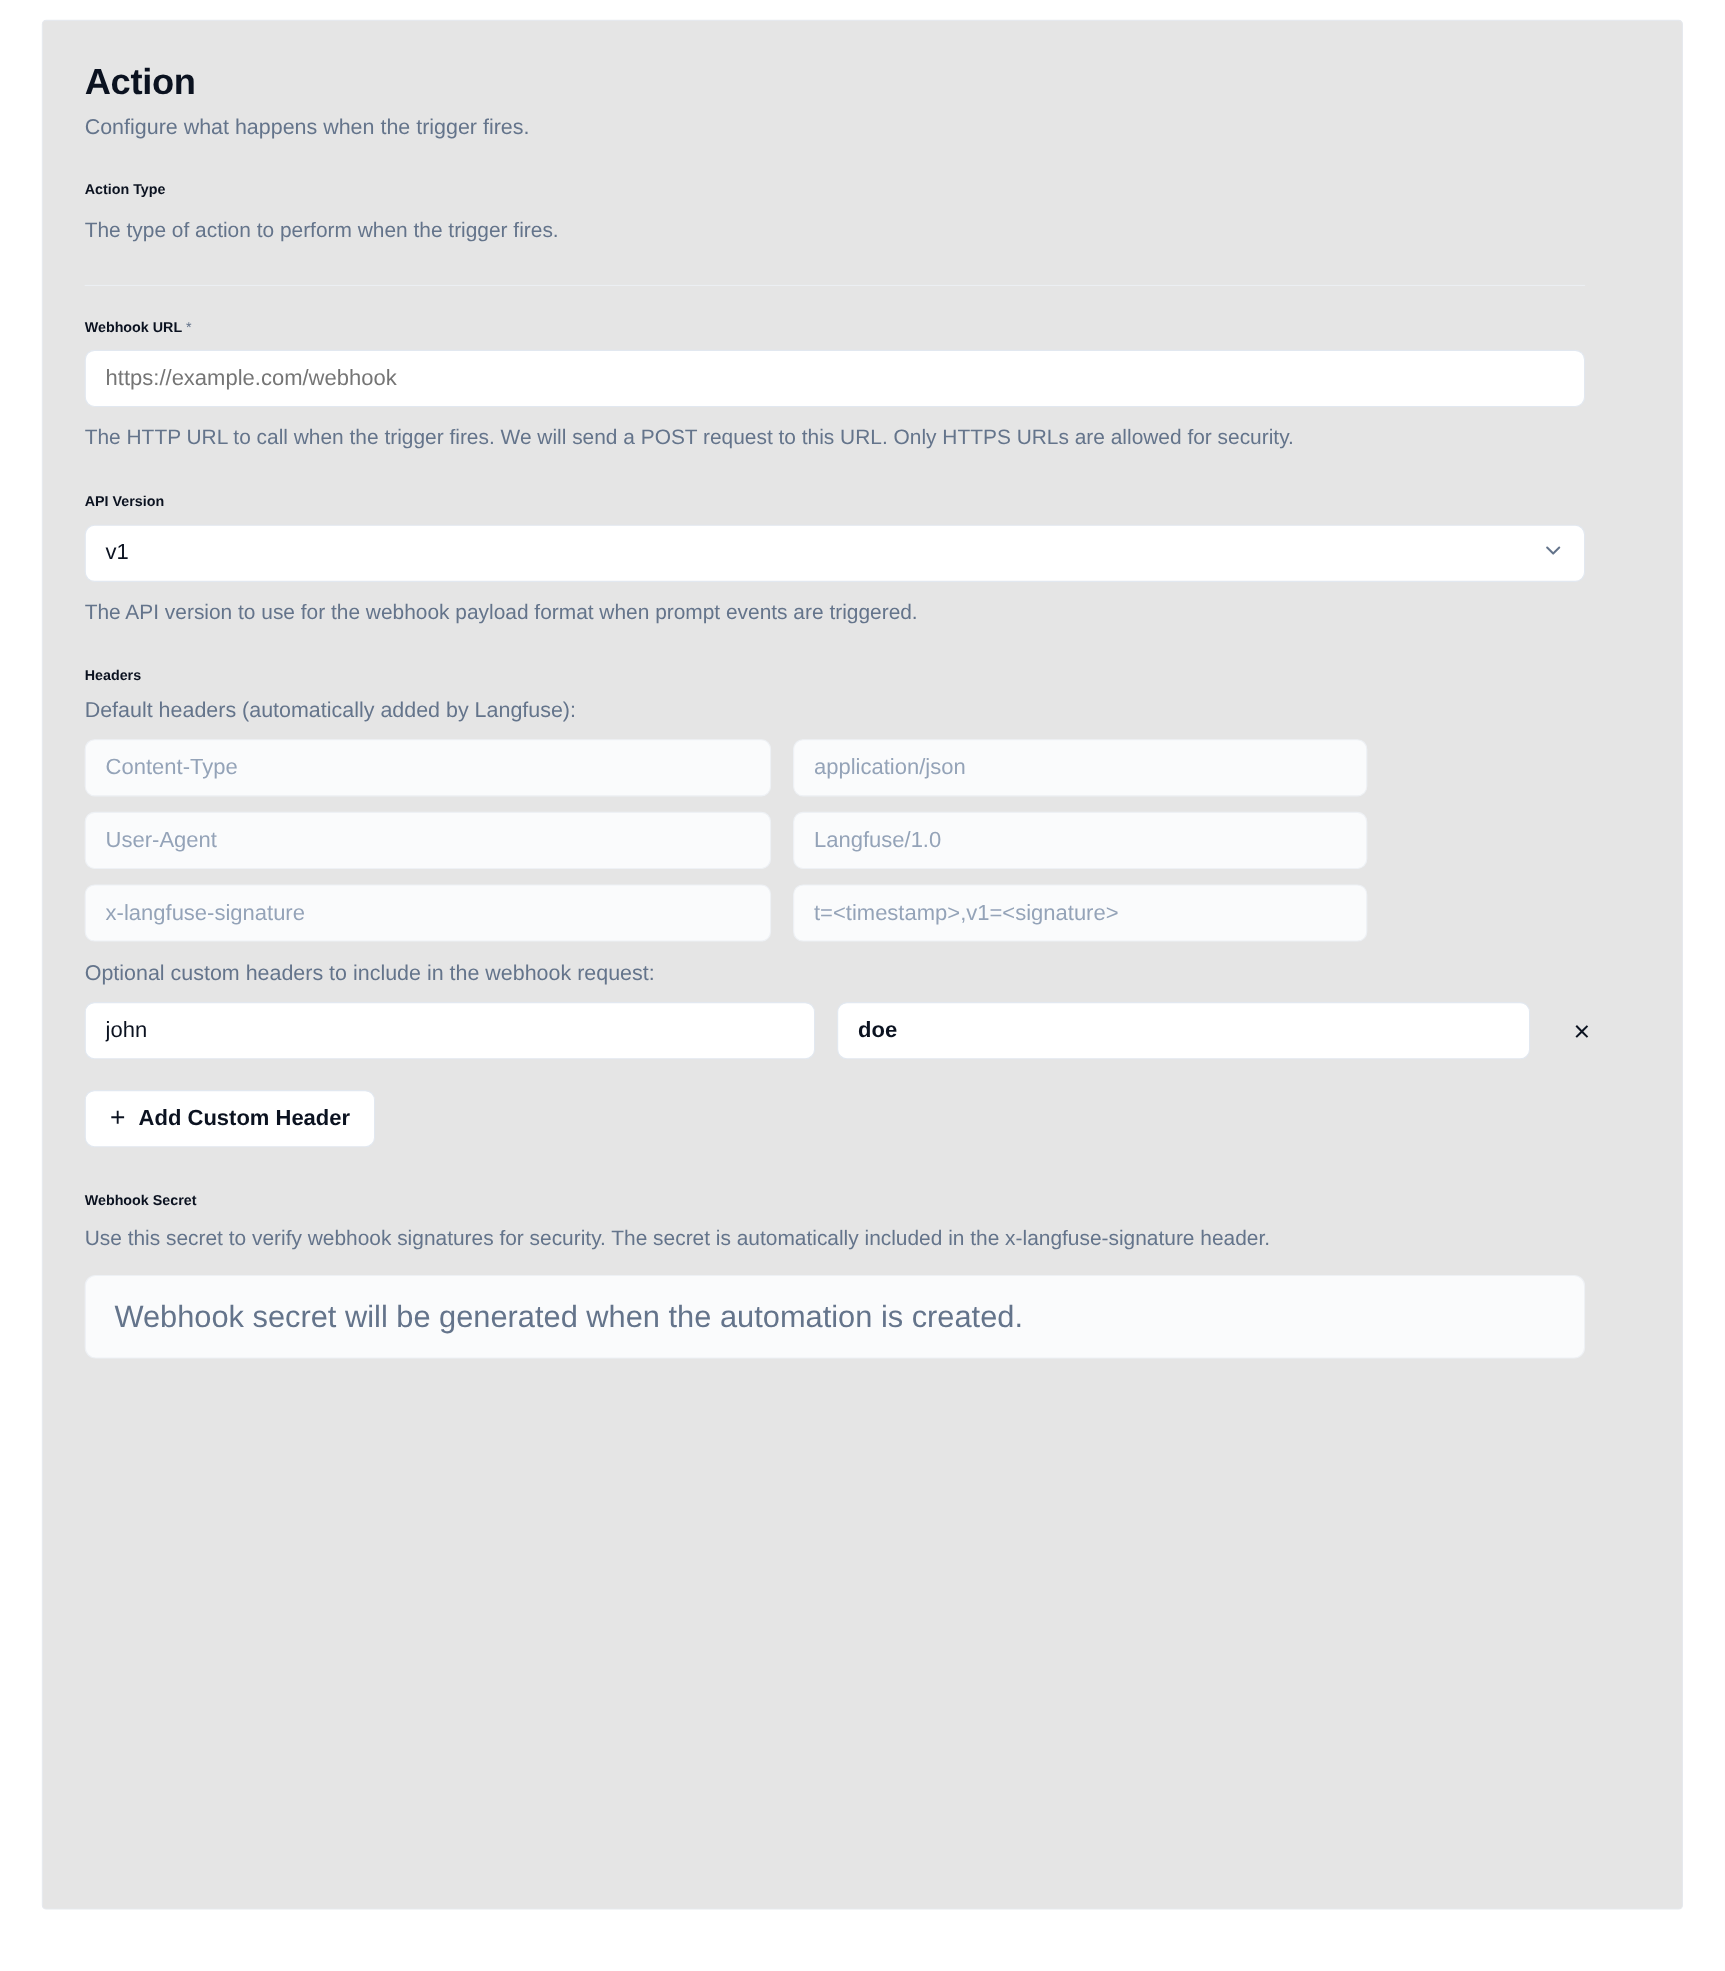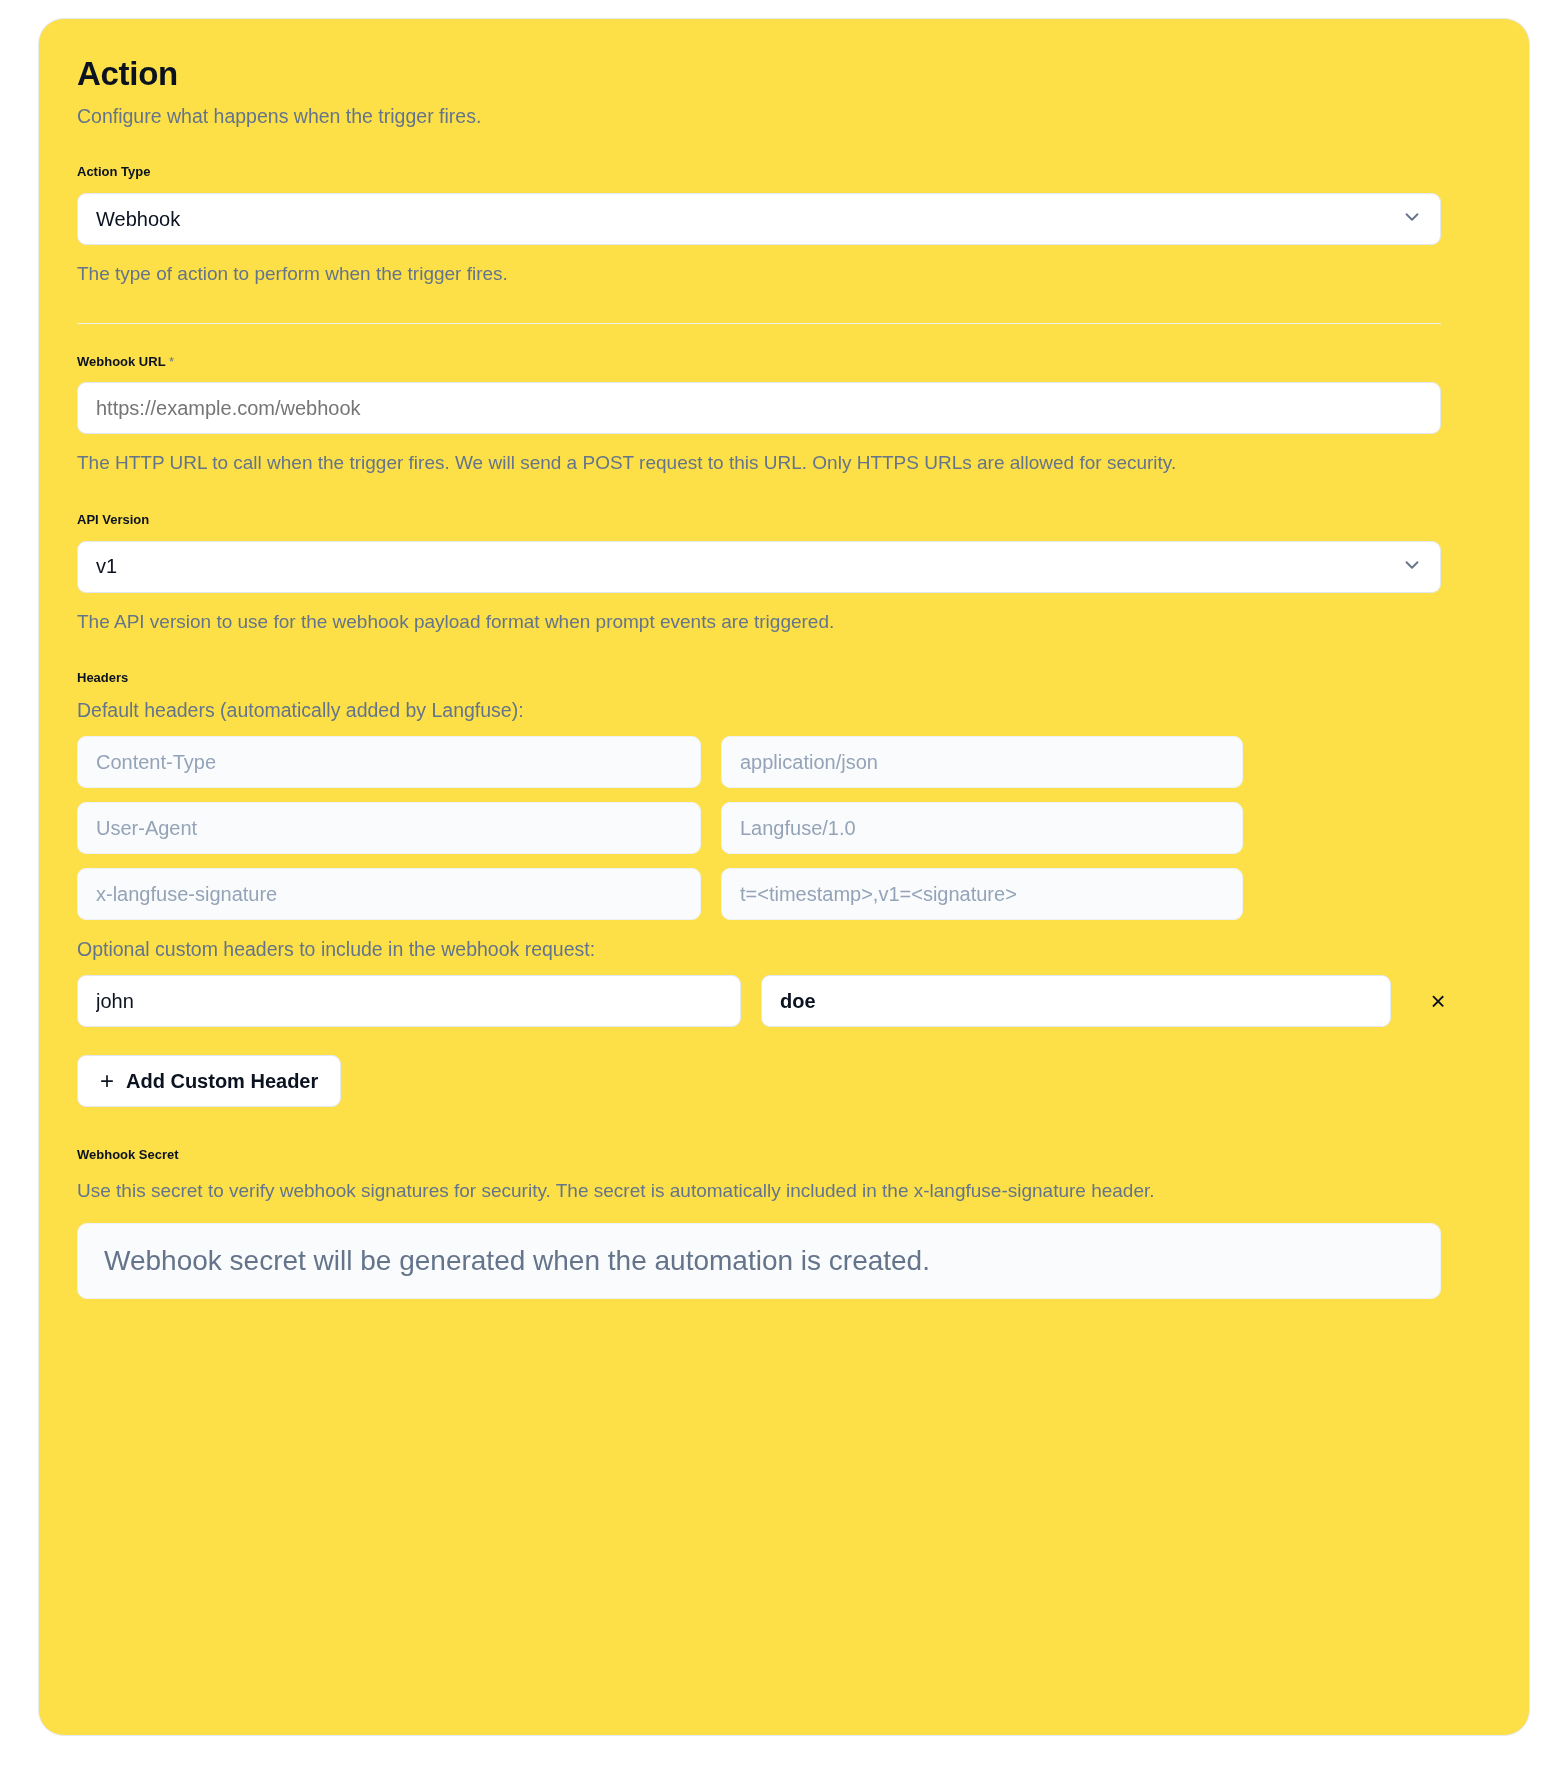--- a/index.html
+++ b/index.html
@@ -13,23 +13,23 @@
     width: 1568px;
     height: 1792px;
     position: relative;
   }
   .card {
     position: absolute;
     left: 38px;
     top: 18px;
     width: 1492px;
     min-height: 1718px;
-    background: #fde047;
+    background: #e5e5e5;
     border: 1px solid #e6e9ee;
-    border-radius: 26px;
+    border-radius: 4px;
     padding: 36px 38px 30px 38px;
   }
   .section-title {
     font-size: 33px;
     font-weight: bold;
     color: #0b1220;
     letter-spacing: -0.3px;
     margin: 0 0 10px 0;
     line-height: 1.15;
   }
@@ -170,30 +170,20 @@
 </head>
 <body>
 
 <div class="card">
 
   <h1 class="section-title">Action</h1>
   <p class="section-sub">Configure what happens when the trigger fires.</p>
 
   <div class="block">
     <div class="field-label">Action Type</div>
-    <div class="select-wrap">
-      <div class="control">
-        <span>Webhook</span>
-      </div>
-      <span class="chev">
-        <svg width="22" height="22" viewBox="0 0 24 24" fill="none" stroke="#64748b" stroke-width="2" stroke-linecap="round" stroke-linejoin="round">
-            <polyline points="6 9 12 15 18 9"></polyline>
-          </svg>
-      </span>
-    </div>
     <p class="help">The type of action to perform when the trigger fires.</p>
   </div>
 
   <div class="divider"></div>
 
   <div class="block">
     <div class="field-label">
       <span>Webhook URL</span>
       <span class="req">*</span>
     </div>

